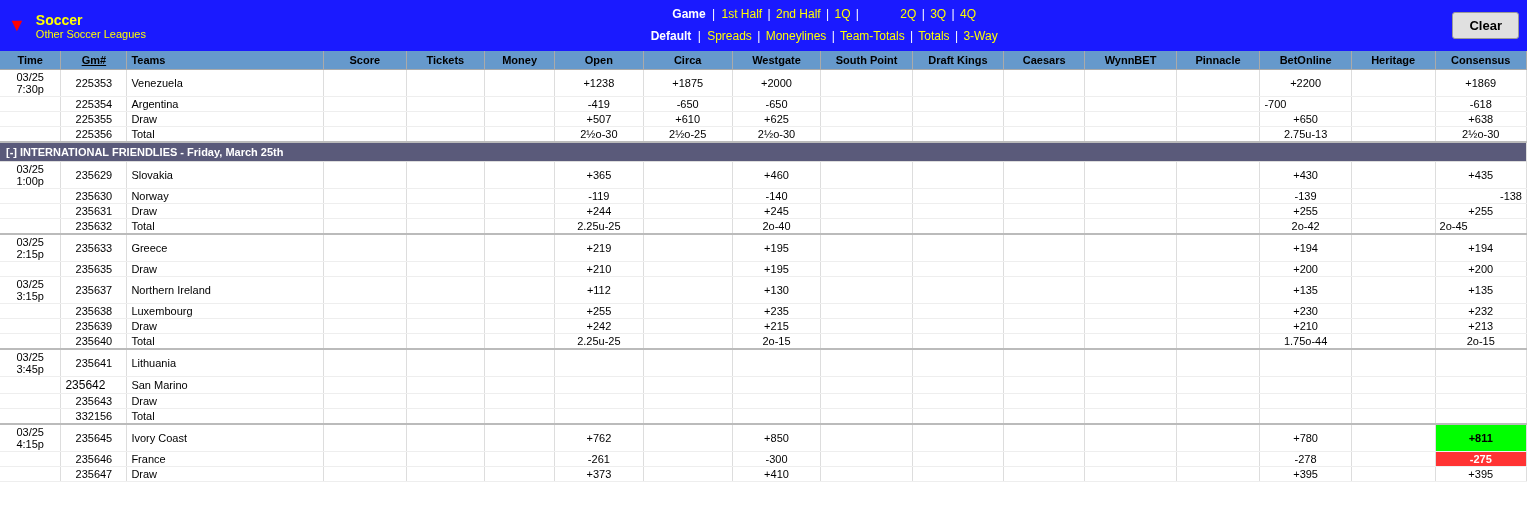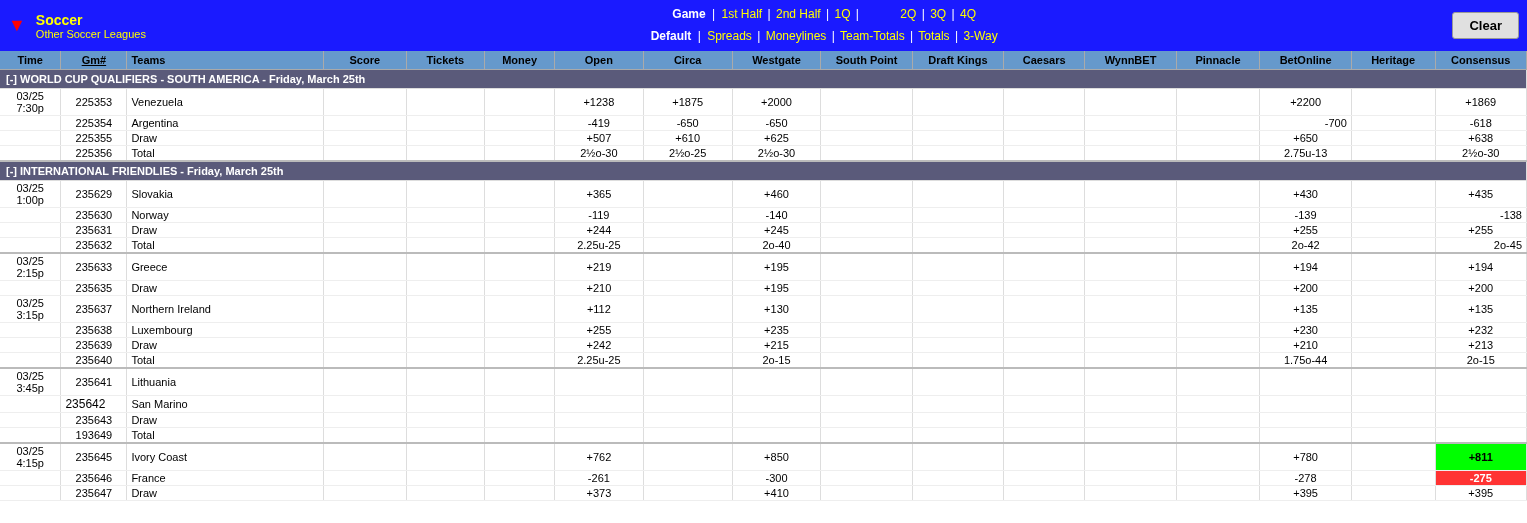--- a/index.html
+++ b/index.html
@@ -116,23 +116,20 @@
       <th style="background:#6699cc; text-align:center; border-right:1px solid #aaa; border-bottom:1px solid #aaa; padding:3px 4px;">Draft Kings</th>
       <th style="background:#6699cc; text-align:center; border-right:1px solid #aaa; border-bottom:1px solid #aaa; padding:3px 4px;">Caesars</th>
       <th style="background:#6699cc; text-align:center; border-right:1px solid #aaa; border-bottom:1px solid #aaa; padding:3px 4px;">WynnBET</th>
       <th style="background:#6699cc; text-align:center; border-right:1px solid #aaa; border-bottom:1px solid #aaa; padding:3px 4px;">Pinnacle</th>
       <th style="background:#6699cc; text-align:center; border-right:1px solid #aaa; border-bottom:1px solid #aaa; padding:3px 4px;">BetOnline</th>
       <th style="background:#6699cc; text-align:center; border-right:1px solid #aaa; border-bottom:1px solid #aaa; padding:3px 4px;">Heritage</th>
       <th style="background:#6699cc; text-align:center; border-right:1px solid #aaa; border-bottom:1px solid #aaa; padding:3px 4px;">Consensus</th>
     </tr>
   </thead>
   <tbody id="table-body">
-  <tr>
-          <td colspan="17" style="background: rgb(90, 90, 122); color: rgb(255, 255, 255); font-weight: bold; font-size: 11px; text-align: left; padding: 3px 6px;">[-] WORLD CUP QUALIFIERS - SOUTH AMERICA - Friday, March 25th</td>
-        </tr>
         <tr style="border-bottom: 1px solid rgb(238, 238, 238);">
           <td style="padding: 1px 4px; text-align: center; font-size: 11px; border-right: 1px solid rgb(221, 221, 221); vertical-align: top; border-bottom: 1px solid rgb(238, 238, 238);">03/25<br>7:30p</td>
           <td style="padding: 1px 4px; text-align: center; font-size: 11px; border-right: 1px solid rgb(221, 221, 221); border-bottom: 1px solid rgb(238, 238, 238);">225353</td>
           <td style="padding: 1px 4px; font-size: 11px; border-right: 1px solid rgb(221, 221, 221); text-align: left; border-bottom: 1px solid rgb(238, 238, 238);">Venezuela</td>
           <td style="padding: 1px 4px; text-align: center; font-size: 11px; border-right: 1px solid rgb(221, 221, 221); border-bottom: 1px solid rgb(238, 238, 238);"></td>
           <td style="padding: 1px 4px; text-align: center; font-size: 11px; border-right: 1px solid rgb(221, 221, 221); border-bottom: 1px solid rgb(238, 238, 238);"></td>
           <td style="padding: 1px 4px; text-align: center; font-size: 11px; border-right: 1px solid rgb(221, 221, 221); border-bottom: 1px solid rgb(238, 238, 238);"></td>
           <td style="padding: 1px 4px; text-align: center; font-size: 11px; border-right: 1px solid rgb(221, 221, 221); border-bottom: 1px solid rgb(238, 238, 238);">+1238</td>
           <td style="padding: 1px 4px; text-align: center; font-size: 11px; border-right: 1px solid rgb(221, 221, 221); border-bottom: 1px solid rgb(238, 238, 238);">+1875</td>
           <td style="padding: 1px 4px; text-align: center; font-size: 11px; border-right: 1px solid rgb(221, 221, 221); border-bottom: 1px solid rgb(238, 238, 238);">+2000</td>
@@ -153,21 +150,21 @@
           <td style="padding: 1px 4px; text-align: center; font-size: 11px; border-right: 1px solid rgb(221, 221, 221); border-bottom: 1px solid rgb(238, 238, 238);"></td>
           <td style="padding: 1px 4px; text-align: center; font-size: 11px; border-right: 1px solid rgb(221, 221, 221); border-bottom: 1px solid rgb(238, 238, 238);"></td>
           <td style="padding: 1px 4px; text-align: center; font-size: 11px; border-right: 1px solid rgb(221, 221, 221); border-bottom: 1px solid rgb(238, 238, 238);">-419</td>
           <td style="padding: 1px 4px; text-align: center; font-size: 11px; border-right: 1px solid rgb(221, 221, 221); border-bottom: 1px solid rgb(238, 238, 238);">-650</td>
           <td style="padding: 1px 4px; text-align: center; font-size: 11px; border-right: 1px solid rgb(221, 221, 221); border-bottom: 1px solid rgb(238, 238, 238);">-650</td>
           <td style="padding: 1px 4px; text-align: center; font-size: 11px; border-right: 1px solid rgb(221, 221, 221); border-bottom: 1px solid rgb(238, 238, 238);"></td>
           <td style="padding: 1px 4px; text-align: center; font-size: 11px; border-right: 1px solid rgb(221, 221, 221); border-bottom: 1px solid rgb(238, 238, 238);"></td>
           <td style="padding: 1px 4px; text-align: center; font-size: 11px; border-right: 1px solid rgb(221, 221, 221); border-bottom: 1px solid rgb(238, 238, 238);"></td>
           <td style="padding: 1px 4px; text-align: center; font-size: 11px; border-right: 1px solid rgb(221, 221, 221); border-bottom: 1px solid rgb(238, 238, 238);"></td>
           <td style="padding: 1px 4px; text-align: center; font-size: 11px; border-right: 1px solid rgb(221, 221, 221); border-bottom: 1px solid rgb(238, 238, 238);"></td>
-          <td style="padding: 1px 4px; text-align: right; font-size: 11px; border-right: 1px solid rgb(221, 221, 221); border-bottom: 1px solid rgb(238, 238, 238); margin-top: 42px;">-700</td>
+          <td style="padding: 1px 4px; text-align: left; font-size: 11px; border-right: 1px solid rgb(221, 221, 221); border-bottom: 1px solid rgb(238, 238, 238); margin-top: 42px;">-700</td>
           <td style="padding: 1px 4px; text-align: center; font-size: 11px; border-right: 1px solid rgb(221, 221, 221); border-bottom: 1px solid rgb(238, 238, 238);"></td>
           <td style="padding: 1px 4px; text-align: center; font-size: 11px; border-right: 1px solid rgb(221, 221, 221); border-bottom: 1px solid rgb(238, 238, 238);">-618</td>
         </tr>
         <tr style="border-bottom: 1px solid rgb(238, 238, 238);">
           <td style="padding: 1px 4px; text-align: center; font-size: 11px; border-right: 1px solid rgb(221, 221, 221); vertical-align: top; border-bottom: 1px solid rgb(238, 238, 238);"></td>
           <td style="padding: 1px 4px; text-align: center; font-size: 11px; border-right: 1px solid rgb(221, 221, 221); border-bottom: 1px solid rgb(238, 238, 238);">225355</td>
           <td style="padding: 1px 4px; font-size: 11px; border-right: 1px solid rgb(221, 221, 221); text-align: left; border-bottom: 1px solid rgb(238, 238, 238);">Draw</td>
           <td style="padding: 1px 4px; text-align: center; font-size: 11px; border-right: 1px solid rgb(221, 221, 221); border-bottom: 1px solid rgb(238, 238, 238);"></td>
           <td style="padding: 1px 4px; text-align: center; font-size: 11px; border-right: 1px solid rgb(221, 221, 221); border-bottom: 1px solid rgb(238, 238, 238);"></td>
           <td style="padding: 1px 4px; text-align: center; font-size: 11px; border-right: 1px solid rgb(221, 221, 221); border-bottom: 1px solid rgb(238, 238, 238);"></td>
@@ -272,21 +269,21 @@
           <td style="padding: 1px 4px; text-align: center; font-size: 11px; border-right: 1px solid rgb(221, 221, 221); border-bottom: 2px solid rgb(187, 187, 187);">2.25u-25</td>
           <td style="padding: 1px 4px; text-align: center; font-size: 11px; border-right: 1px solid rgb(221, 221, 221); border-bottom: 2px solid rgb(187, 187, 187);"></td>
           <td style="padding: 1px 4px; text-align: center; font-size: 11px; border-right: 1px solid rgb(221, 221, 221); border-bottom: 2px solid rgb(187, 187, 187);">2o-40</td>
           <td style="padding: 1px 4px; text-align: center; font-size: 11px; border-right: 1px solid rgb(221, 221, 221); border-bottom: 2px solid rgb(187, 187, 187);"></td>
           <td style="padding: 1px 4px; text-align: center; font-size: 11px; border-right: 1px solid rgb(221, 221, 221); border-bottom: 2px solid rgb(187, 187, 187);"></td>
           <td style="padding: 1px 4px; text-align: center; font-size: 11px; border-right: 1px solid rgb(221, 221, 221); border-bottom: 2px solid rgb(187, 187, 187);"></td>
           <td style="padding: 1px 4px; text-align: center; font-size: 11px; border-right: 1px solid rgb(221, 221, 221); border-bottom: 2px solid rgb(187, 187, 187);"></td>
           <td style="padding: 1px 4px; text-align: center; font-size: 11px; border-right: 1px solid rgb(221, 221, 221); border-bottom: 2px solid rgb(187, 187, 187);"></td>
           <td style="padding: 1px 4px; text-align: center; font-size: 11px; border-right: 1px solid rgb(221, 221, 221); border-bottom: 2px solid rgb(187, 187, 187);">2o-42</td>
           <td style="padding: 1px 4px; text-align: center; font-size: 11px; border-right: 1px solid rgb(221, 221, 221); border-bottom: 2px solid rgb(187, 187, 187);"></td>
-          <td style="padding: 1px 4px; text-align: right; font-size: 11px; border-right: 1px solid rgb(221, 221, 221); border-bottom: 2px solid rgb(187, 187, 187);">2o-45</td>
+          <td style="padding: 1px 4px; text-align: left; font-size: 11px; border-right: 1px solid rgb(221, 221, 221); border-bottom: 2px solid rgb(187, 187, 187);">2o-45</td>
         </tr>
         <tr style="border-bottom: 1px solid rgb(238, 238, 238);">
           <td style="padding: 1px 4px; text-align: center; font-size: 11px; border-right: 1px solid rgb(221, 221, 221); vertical-align: top; border-bottom: 1px solid rgb(238, 238, 238);">03/25<br>2:15p</td>
           <td style="padding: 1px 4px; text-align: center; font-size: 11px; border-right: 1px solid rgb(221, 221, 221); border-bottom: 1px solid rgb(238, 238, 238);">235633</td>
           <td style="padding: 1px 4px; font-size: 11px; border-right: 1px solid rgb(221, 221, 221); text-align: left; border-bottom: 1px solid rgb(238, 238, 238);">Greece</td>
           <td style="padding: 1px 4px; text-align: center; font-size: 11px; border-right: 1px solid rgb(221, 221, 221); border-bottom: 1px solid rgb(238, 238, 238);"></td>
           <td style="padding: 1px 4px; text-align: center; font-size: 11px; border-right: 1px solid rgb(221, 221, 221); border-bottom: 1px solid rgb(238, 238, 238);"></td>
           <td style="padding: 1px 4px; text-align: center; font-size: 11px; border-right: 1px solid rgb(221, 221, 221); border-bottom: 1px solid rgb(238, 238, 238);"></td>
           <td style="padding: 1px 4px; text-align: center; font-size: 11px; border-right: 1px solid rgb(221, 221, 221); border-bottom: 1px solid rgb(238, 238, 238);">+219</td>
           <td style="padding: 1px 4px; text-align: center; font-size: 11px; border-right: 1px solid rgb(221, 221, 221); border-bottom: 1px solid rgb(238, 238, 238);"></td>
@@ -447,21 +444,21 @@
           <td style="padding: 1px 4px; text-align: center; font-size: 11px; border-right: 1px solid rgb(221, 221, 221); border-bottom: 1px solid rgb(238, 238, 238);"></td>
           <td style="padding: 1px 4px; text-align: center; font-size: 11px; border-right: 1px solid rgb(221, 221, 221); border-bottom: 1px solid rgb(238, 238, 238);"></td>
           <td style="padding: 1px 4px; text-align: center; font-size: 11px; border-right: 1px solid rgb(221, 221, 221); border-bottom: 1px solid rgb(238, 238, 238);"></td>
           <td style="padding: 1px 4px; text-align: center; font-size: 11px; border-right: 1px solid rgb(221, 221, 221); border-bottom: 1px solid rgb(238, 238, 238);"></td>
           <td style="padding: 1px 4px; text-align: center; font-size: 11px; border-right: 1px solid rgb(221, 221, 221); border-bottom: 1px solid rgb(238, 238, 238);"></td>
           <td style="padding: 1px 4px; text-align: center; font-size: 11px; border-right: 1px solid rgb(221, 221, 221); border-bottom: 1px solid rgb(238, 238, 238);"></td>
           <td style="padding: 1px 4px; text-align: center; font-size: 11px; border-right: 1px solid rgb(221, 221, 221); border-bottom: 1px solid rgb(238, 238, 238);"></td>
         </tr>
         <tr style="border-bottom: 2px solid rgb(187, 187, 187);">
           <td style="padding: 1px 4px; text-align: center; font-size: 11px; border-right: 1px solid rgb(221, 221, 221); vertical-align: top; border-bottom: 2px solid rgb(187, 187, 187);"></td>
-          <td style="padding: 1px 4px; text-align: center; font-size: 11px; border-right: 1px solid rgb(221, 221, 221); border-bottom: 2px solid rgb(187, 187, 187);">193649</td>
+          <td style="padding: 1px 4px; text-align: center; font-size: 11px; border-right: 1px solid rgb(221, 221, 221); border-bottom: 2px solid rgb(187, 187, 187);">332156</td>
           <td style="padding: 1px 4px; font-size: 11px; border-right: 1px solid rgb(221, 221, 221); text-align: left; border-bottom: 2px solid rgb(187, 187, 187);">Total</td>
           <td style="padding: 1px 4px; text-align: center; font-size: 11px; border-right: 1px solid rgb(221, 221, 221); border-bottom: 2px solid rgb(187, 187, 187);"></td>
           <td style="padding: 1px 4px; text-align: center; font-size: 11px; border-right: 1px solid rgb(221, 221, 221); border-bottom: 2px solid rgb(187, 187, 187);"></td>
           <td style="padding: 1px 4px; text-align: center; font-size: 11px; border-right: 1px solid rgb(221, 221, 221); border-bottom: 2px solid rgb(187, 187, 187);"></td>
           <td style="padding: 1px 4px; text-align: center; font-size: 11px; border-right: 1px solid rgb(221, 221, 221); border-bottom: 2px solid rgb(187, 187, 187);"></td>
           <td style="padding: 1px 4px; text-align: center; font-size: 11px; border-right: 1px solid rgb(221, 221, 221); border-bottom: 2px solid rgb(187, 187, 187);"></td>
           <td style="padding: 1px 4px; text-align: center; font-size: 11px; border-right: 1px solid rgb(221, 221, 221); border-bottom: 2px solid rgb(187, 187, 187);"></td>
           <td style="padding: 1px 4px; text-align: center; font-size: 11px; border-right: 1px solid rgb(221, 221, 221); border-bottom: 2px solid rgb(187, 187, 187);"></td>
           <td style="padding: 1px 4px; text-align: center; font-size: 11px; border-right: 1px solid rgb(221, 221, 221); border-bottom: 2px solid rgb(187, 187, 187);"></td>
           <td style="padding: 1px 4px; text-align: center; font-size: 11px; border-right: 1px solid rgb(221, 221, 221); border-bottom: 2px solid rgb(187, 187, 187);"></td>

